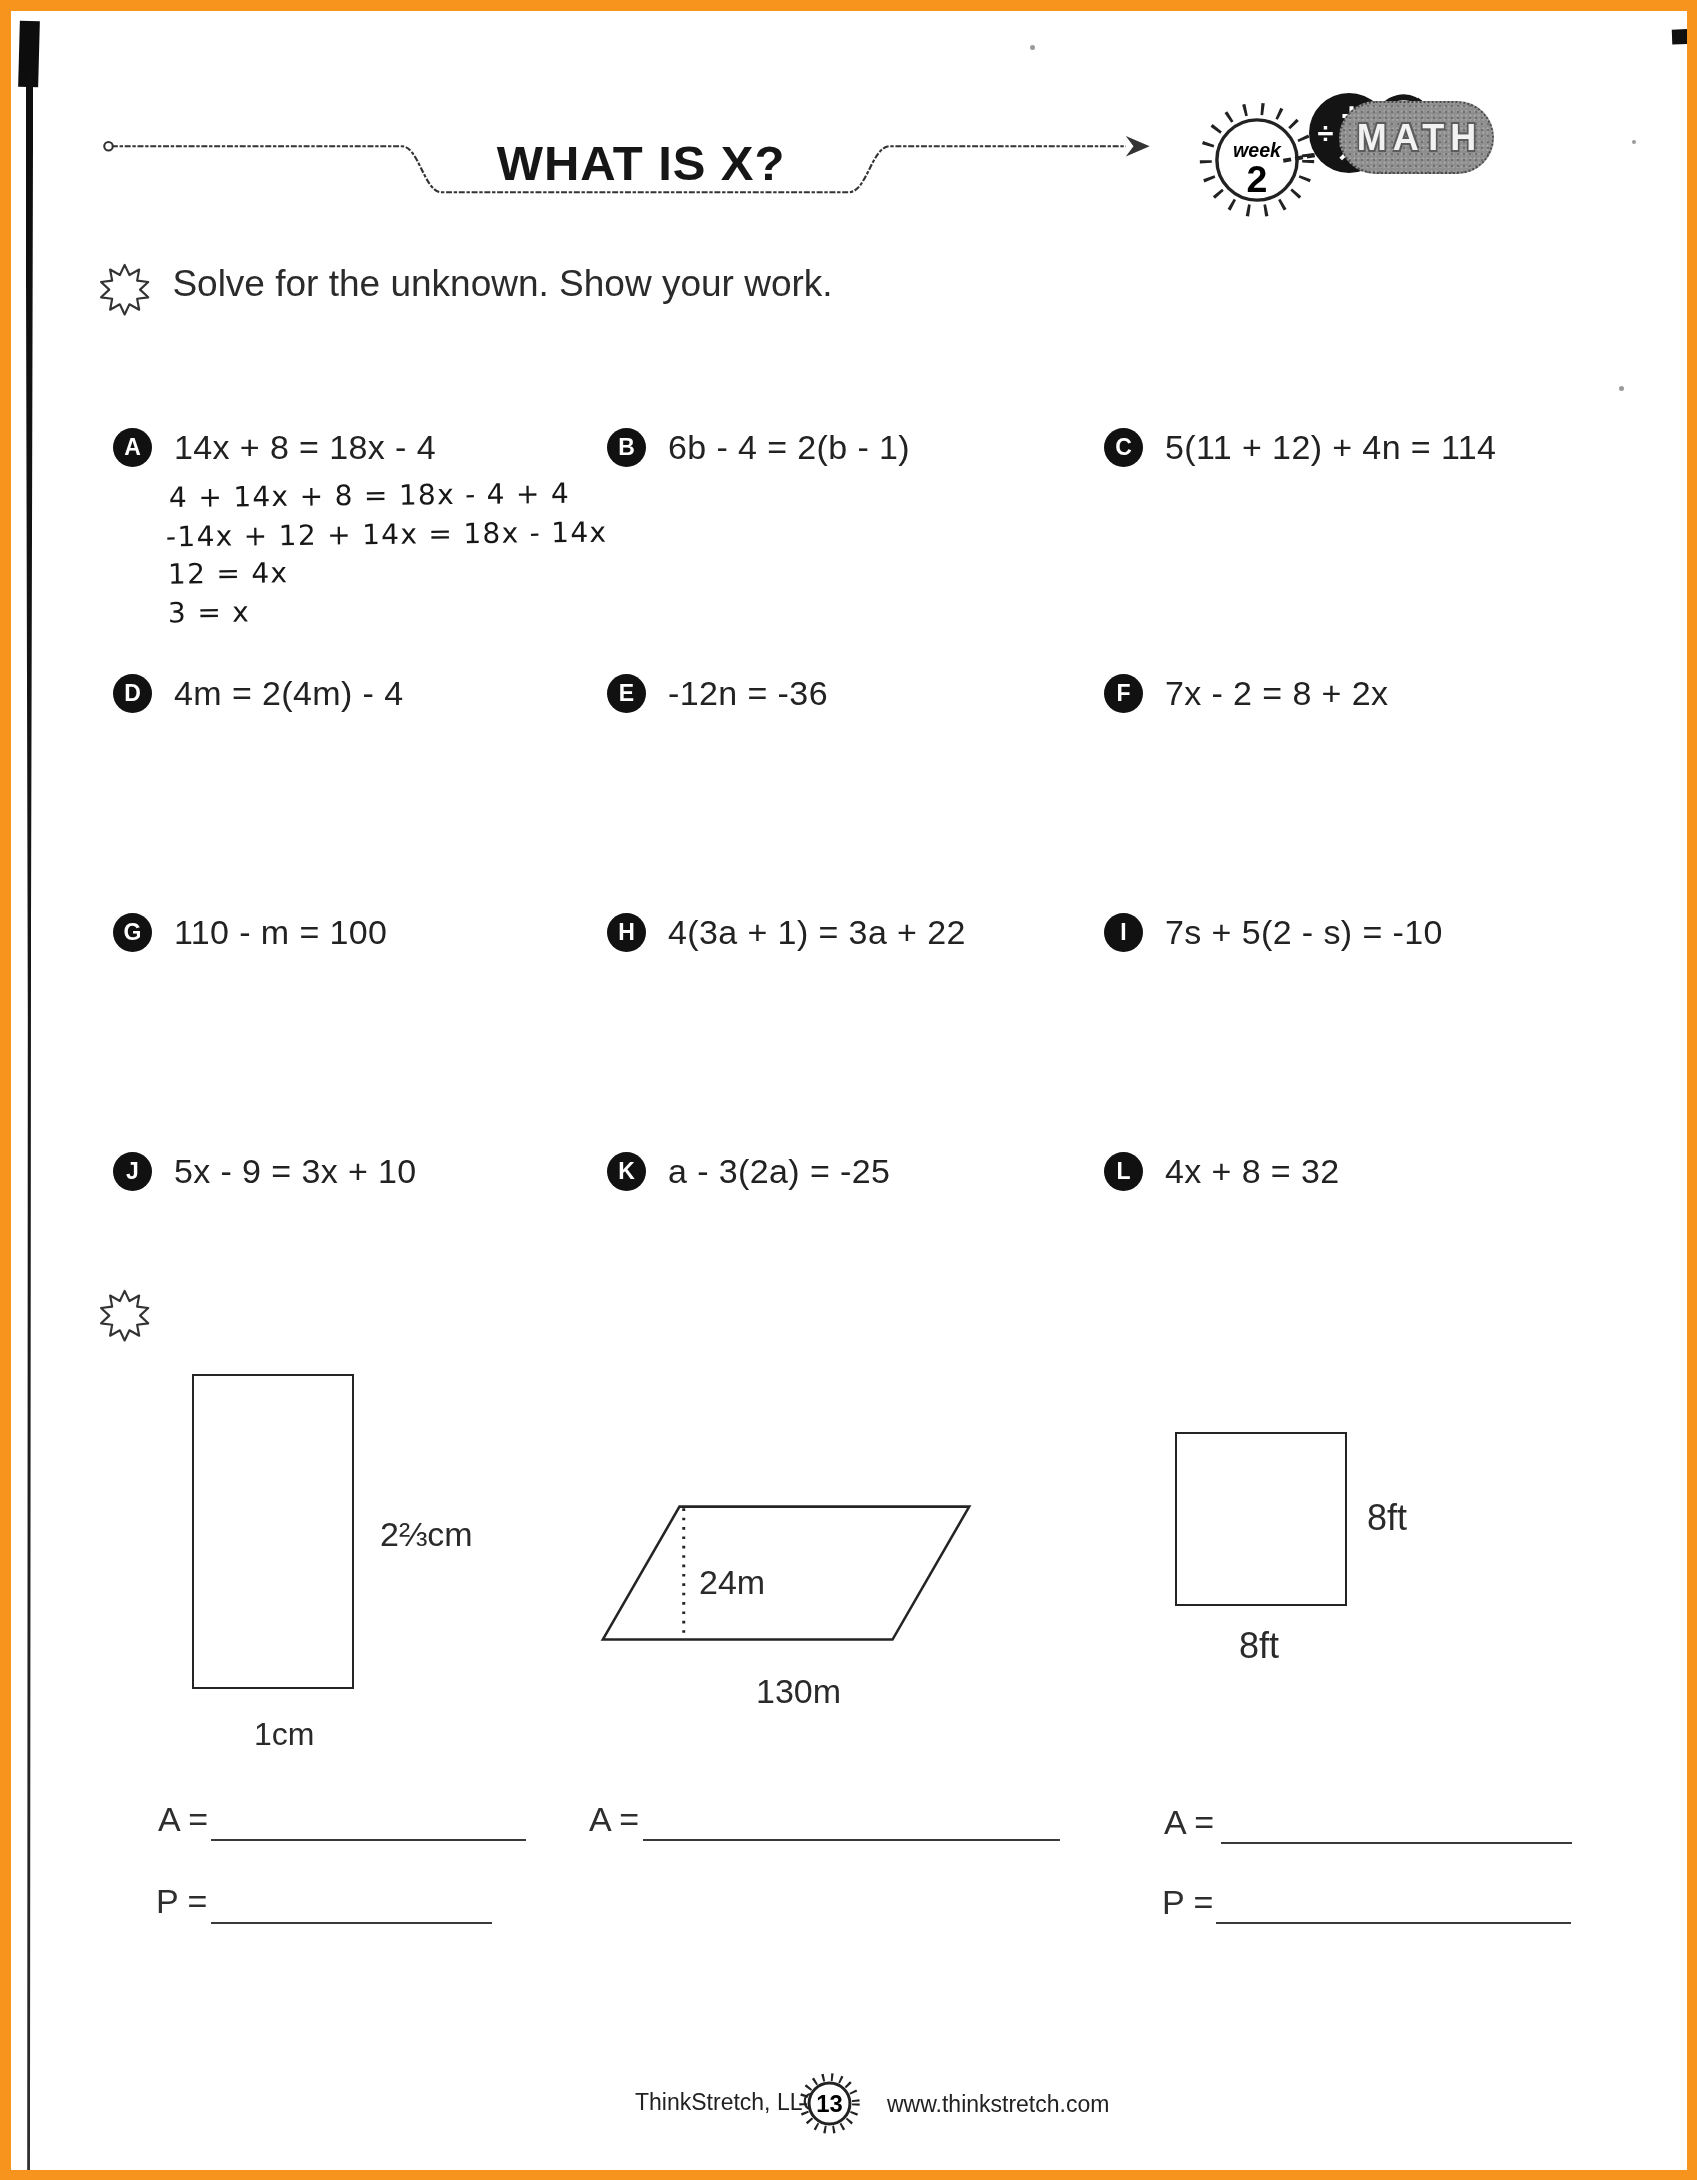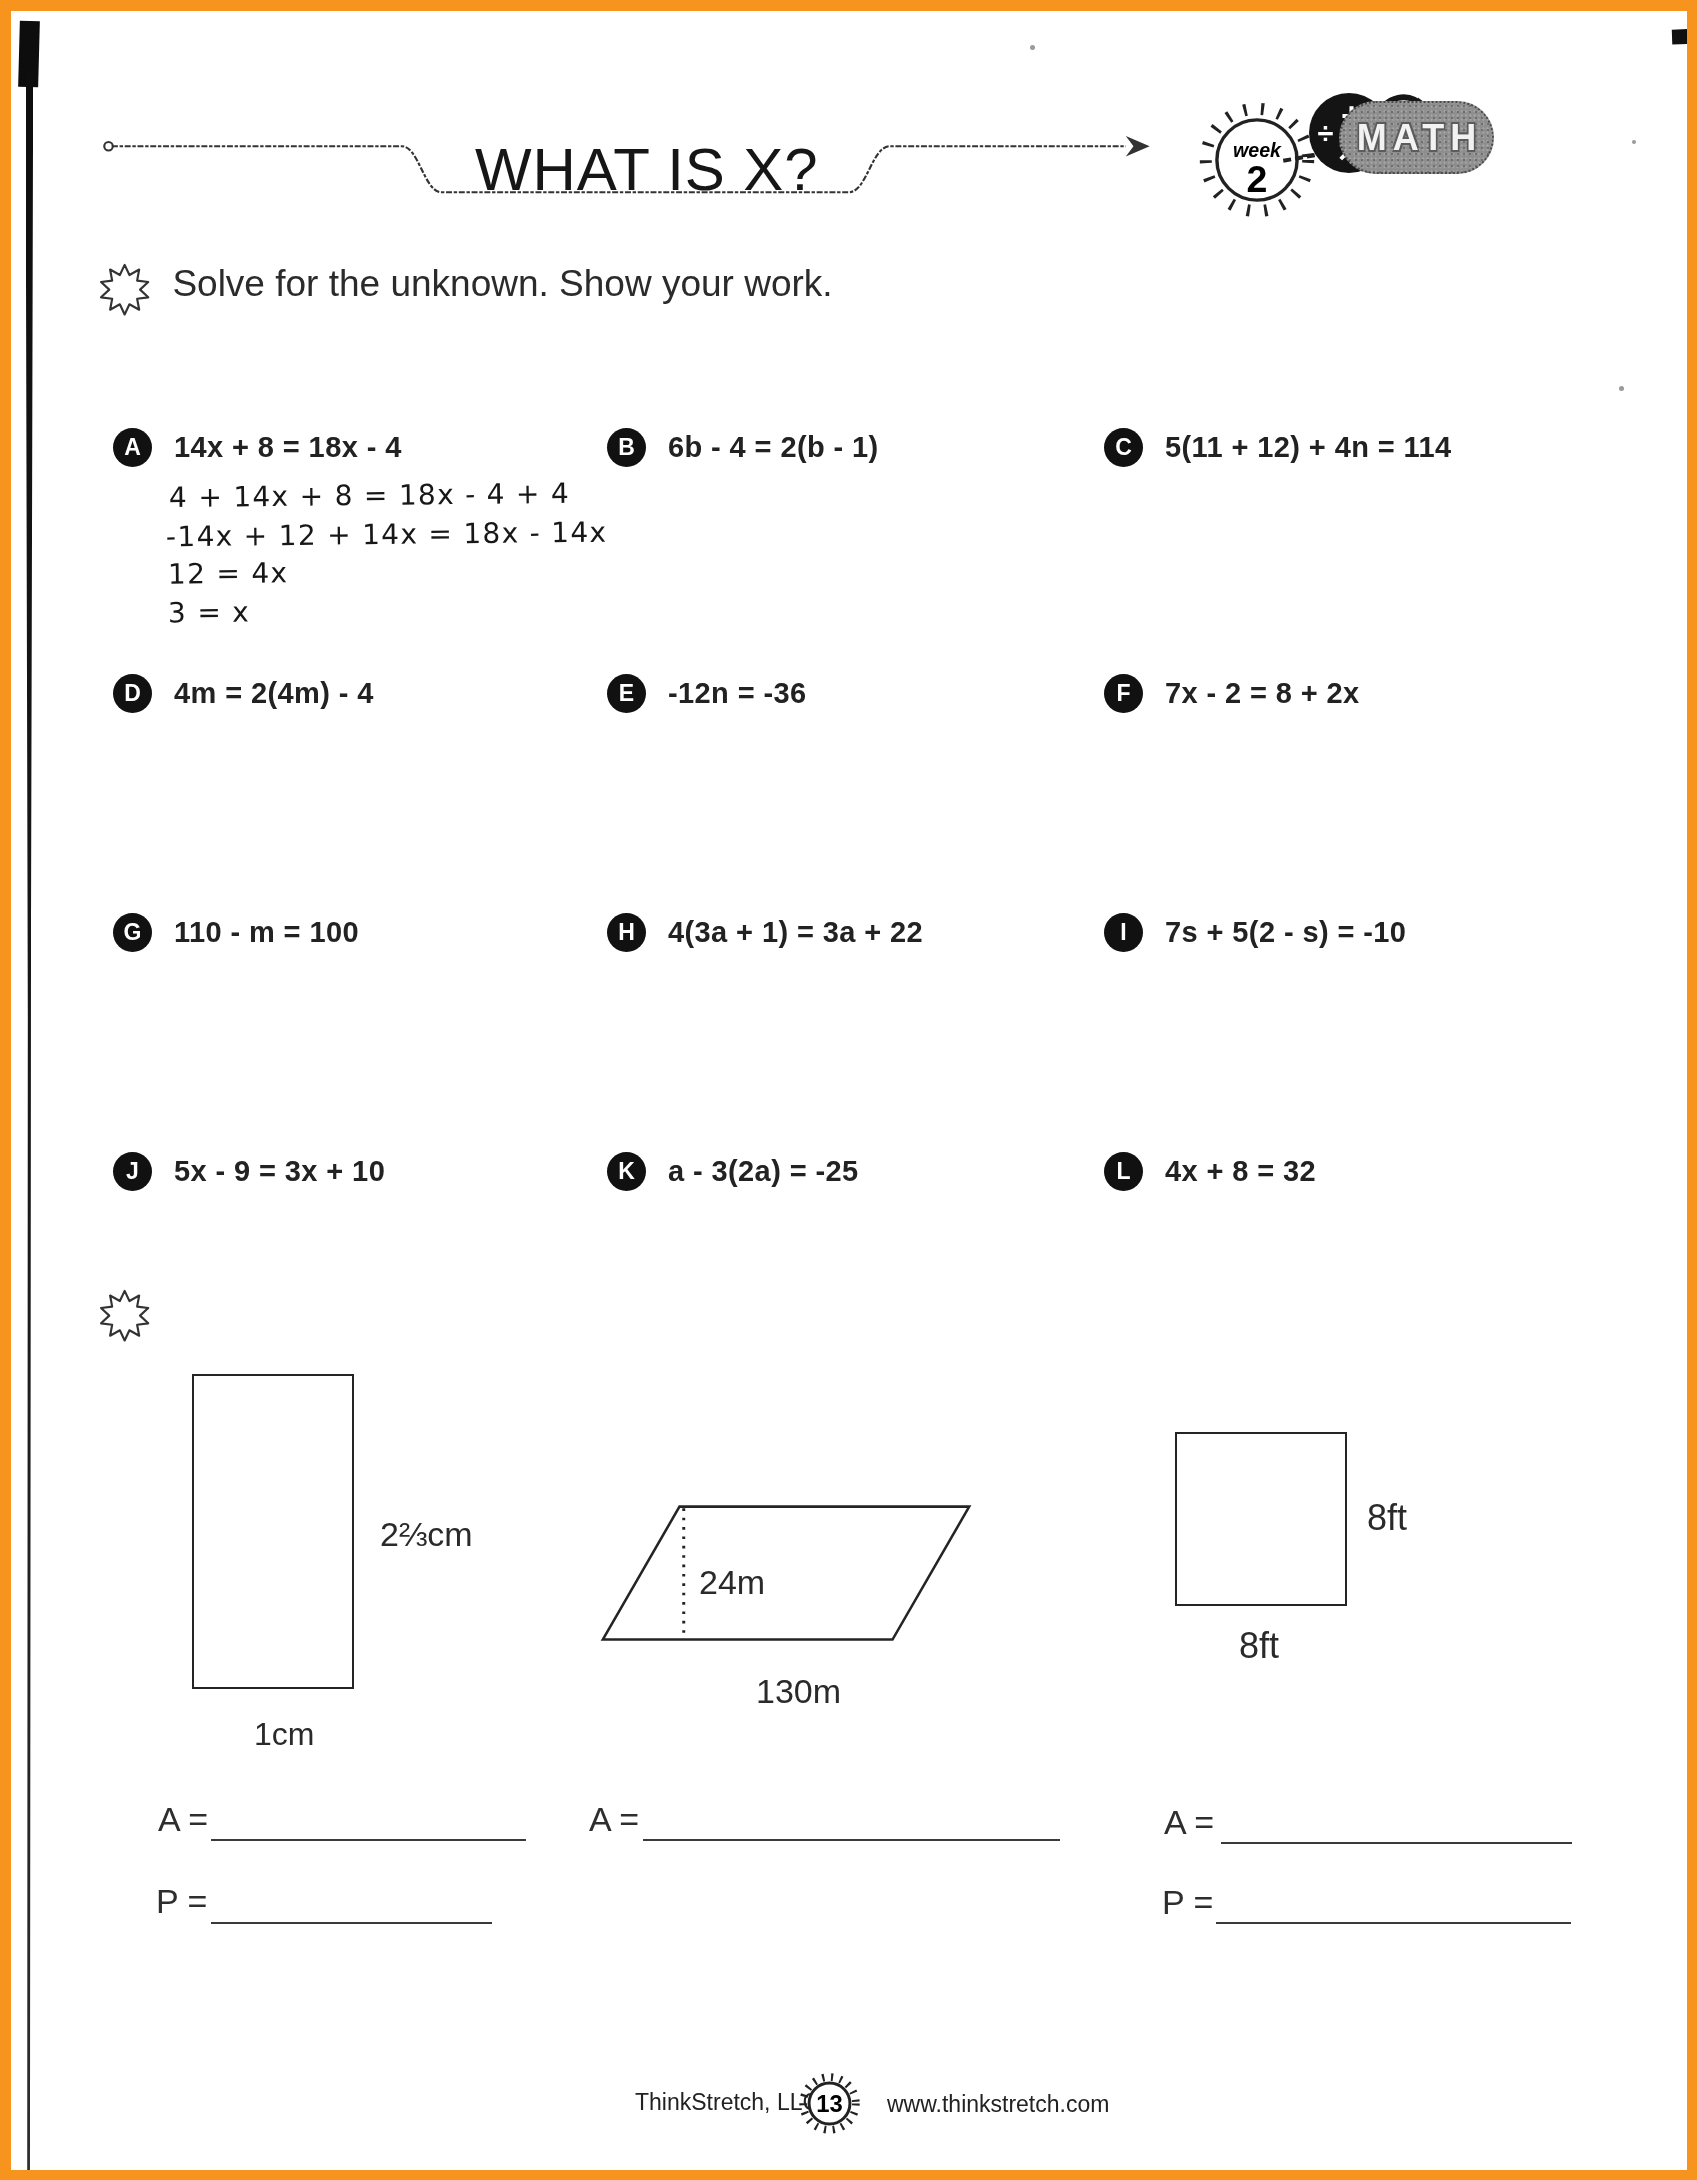--- a/index.html
+++ b/index.html
@@ -13,21 +13,21 @@
   .scan-strip{position:absolute;left:14.5px;top:60px;width:7.7px;height:2104px;
     background:linear-gradient(to bottom,#0e0e0e 0%,#1a1a1a 55%,#2e2e2e 100%);
     clip-path:polygon(0 0,100% 0,72% 40%,58% 100%,22% 100%,30% 45%);}
   .scan-mark-tr{position:absolute;left:1661px;top:18px;width:36px;height:14.5px;background:#101010;transform:rotate(-2deg);}
   .speck{position:absolute;border-radius:50%;background:#9a9a9a;}
 
   
   .header-line{position:absolute;left:89px;top:118px;}
   .page-title{
     position:absolute;left:464px;top:124px;width:332px;text-align:center;
-    font-size:60px;font-weight:400;letter-spacing:0.9px;color:#161616;white-space:nowrap;
+    font-size:49px;font-weight:700;letter-spacing:0.9px;color:#161616;white-space:nowrap;
   }
   .week-badge{position:absolute;left:1182px;top:85px;}
   .week-word{font-size:23px;font-weight:700;font-style:italic;}
   .week-num{font-size:44px;font-weight:800;}
   .ops-circle{position:absolute;left:1298px;top:82px;width:80px;height:80px;border-radius:50%;background:#141414;}
   .ops-circle span{position:absolute;color:#fff;font-weight:700;line-height:1;}
   .op-plus{left:32px;top:5.1px;font-size:36px;}
   .op-div{left:8.5px;top:25.6px;font-size:29px;}
   .op-minus{left:53px;top:20.4px;font-size:37px;}
   .op-times{left:29px;top:41px;font-size:34px;}
@@ -48,21 +48,21 @@
   
   .instruction{position:absolute;display:flex;align-items:flex-start;}
   .instruction .txt{font-size:37px;color:#2b2b2b;margin-left:20.4px;}
   .star{flex:0 0 auto;}
 
   
   .problem{position:absolute;display:flex;align-items:center;}
   .badge{width:39px;height:39px;border-radius:50%;background:#111;color:#fff;
     display:flex;align-items:center;justify-content:center;
     font-size:23px;font-weight:800;flex:0 0 auto;}
-  .eq{margin-left:22px;font-size:29px;letter-spacing:0.4px;color:#222;white-space:nowrap;font-weight:bold;}
+  .eq{margin-left:22px;font-size:34px;letter-spacing:0.4px;color:#222;white-space:nowrap;}
   .hand{position:absolute;font-family:"DejaVu Sans",sans-serif;font-size:28px;color:#171717;
     letter-spacing:1.3px;transform:rotate(-0.6deg);white-space:nowrap;}
 
   
   .rect-shape{position:absolute;left:181px;top:1363px;width:162px;height:315px;border:2.6px solid #242424;box-sizing:border-box;}
   .square-shape{position:absolute;left:1164px;top:1421px;width:172px;height:174px;border:2.6px solid #242424;box-sizing:border-box;}
   .para-svg{position:absolute;left:579px;top:1482px;}
   .dim{position:absolute;font-size:34px;color:#2a2a2a;white-space:nowrap;}
 
   

